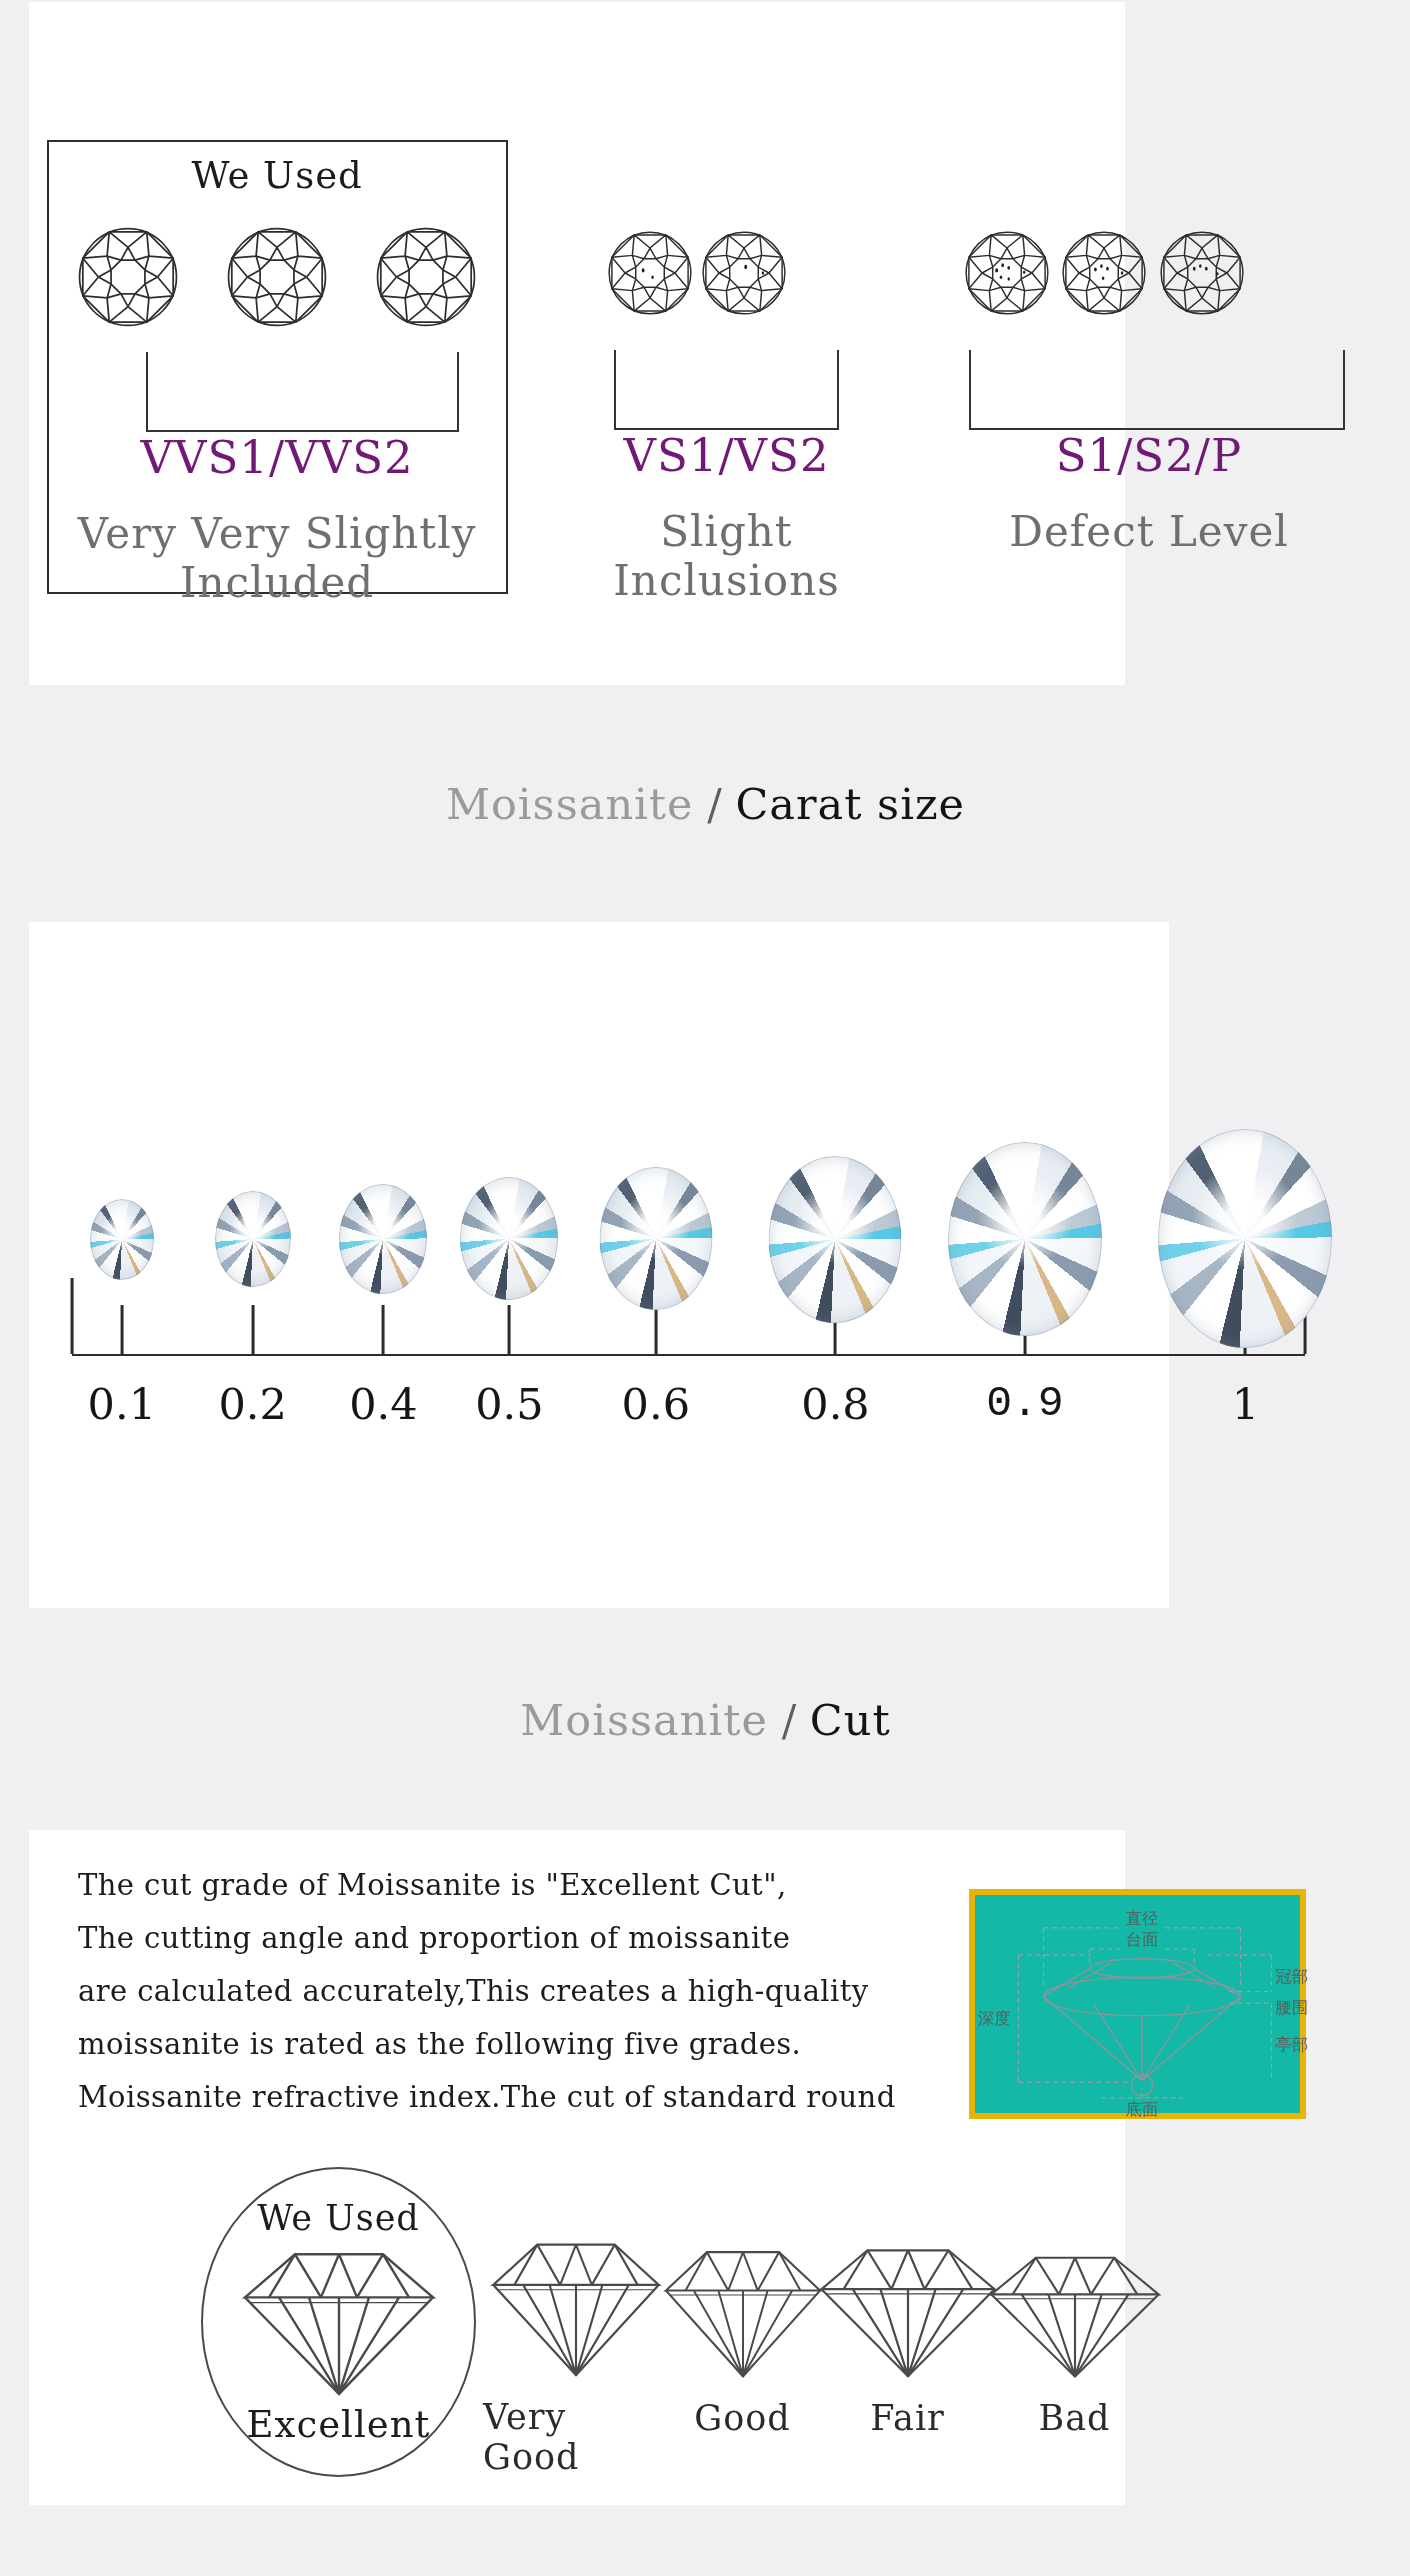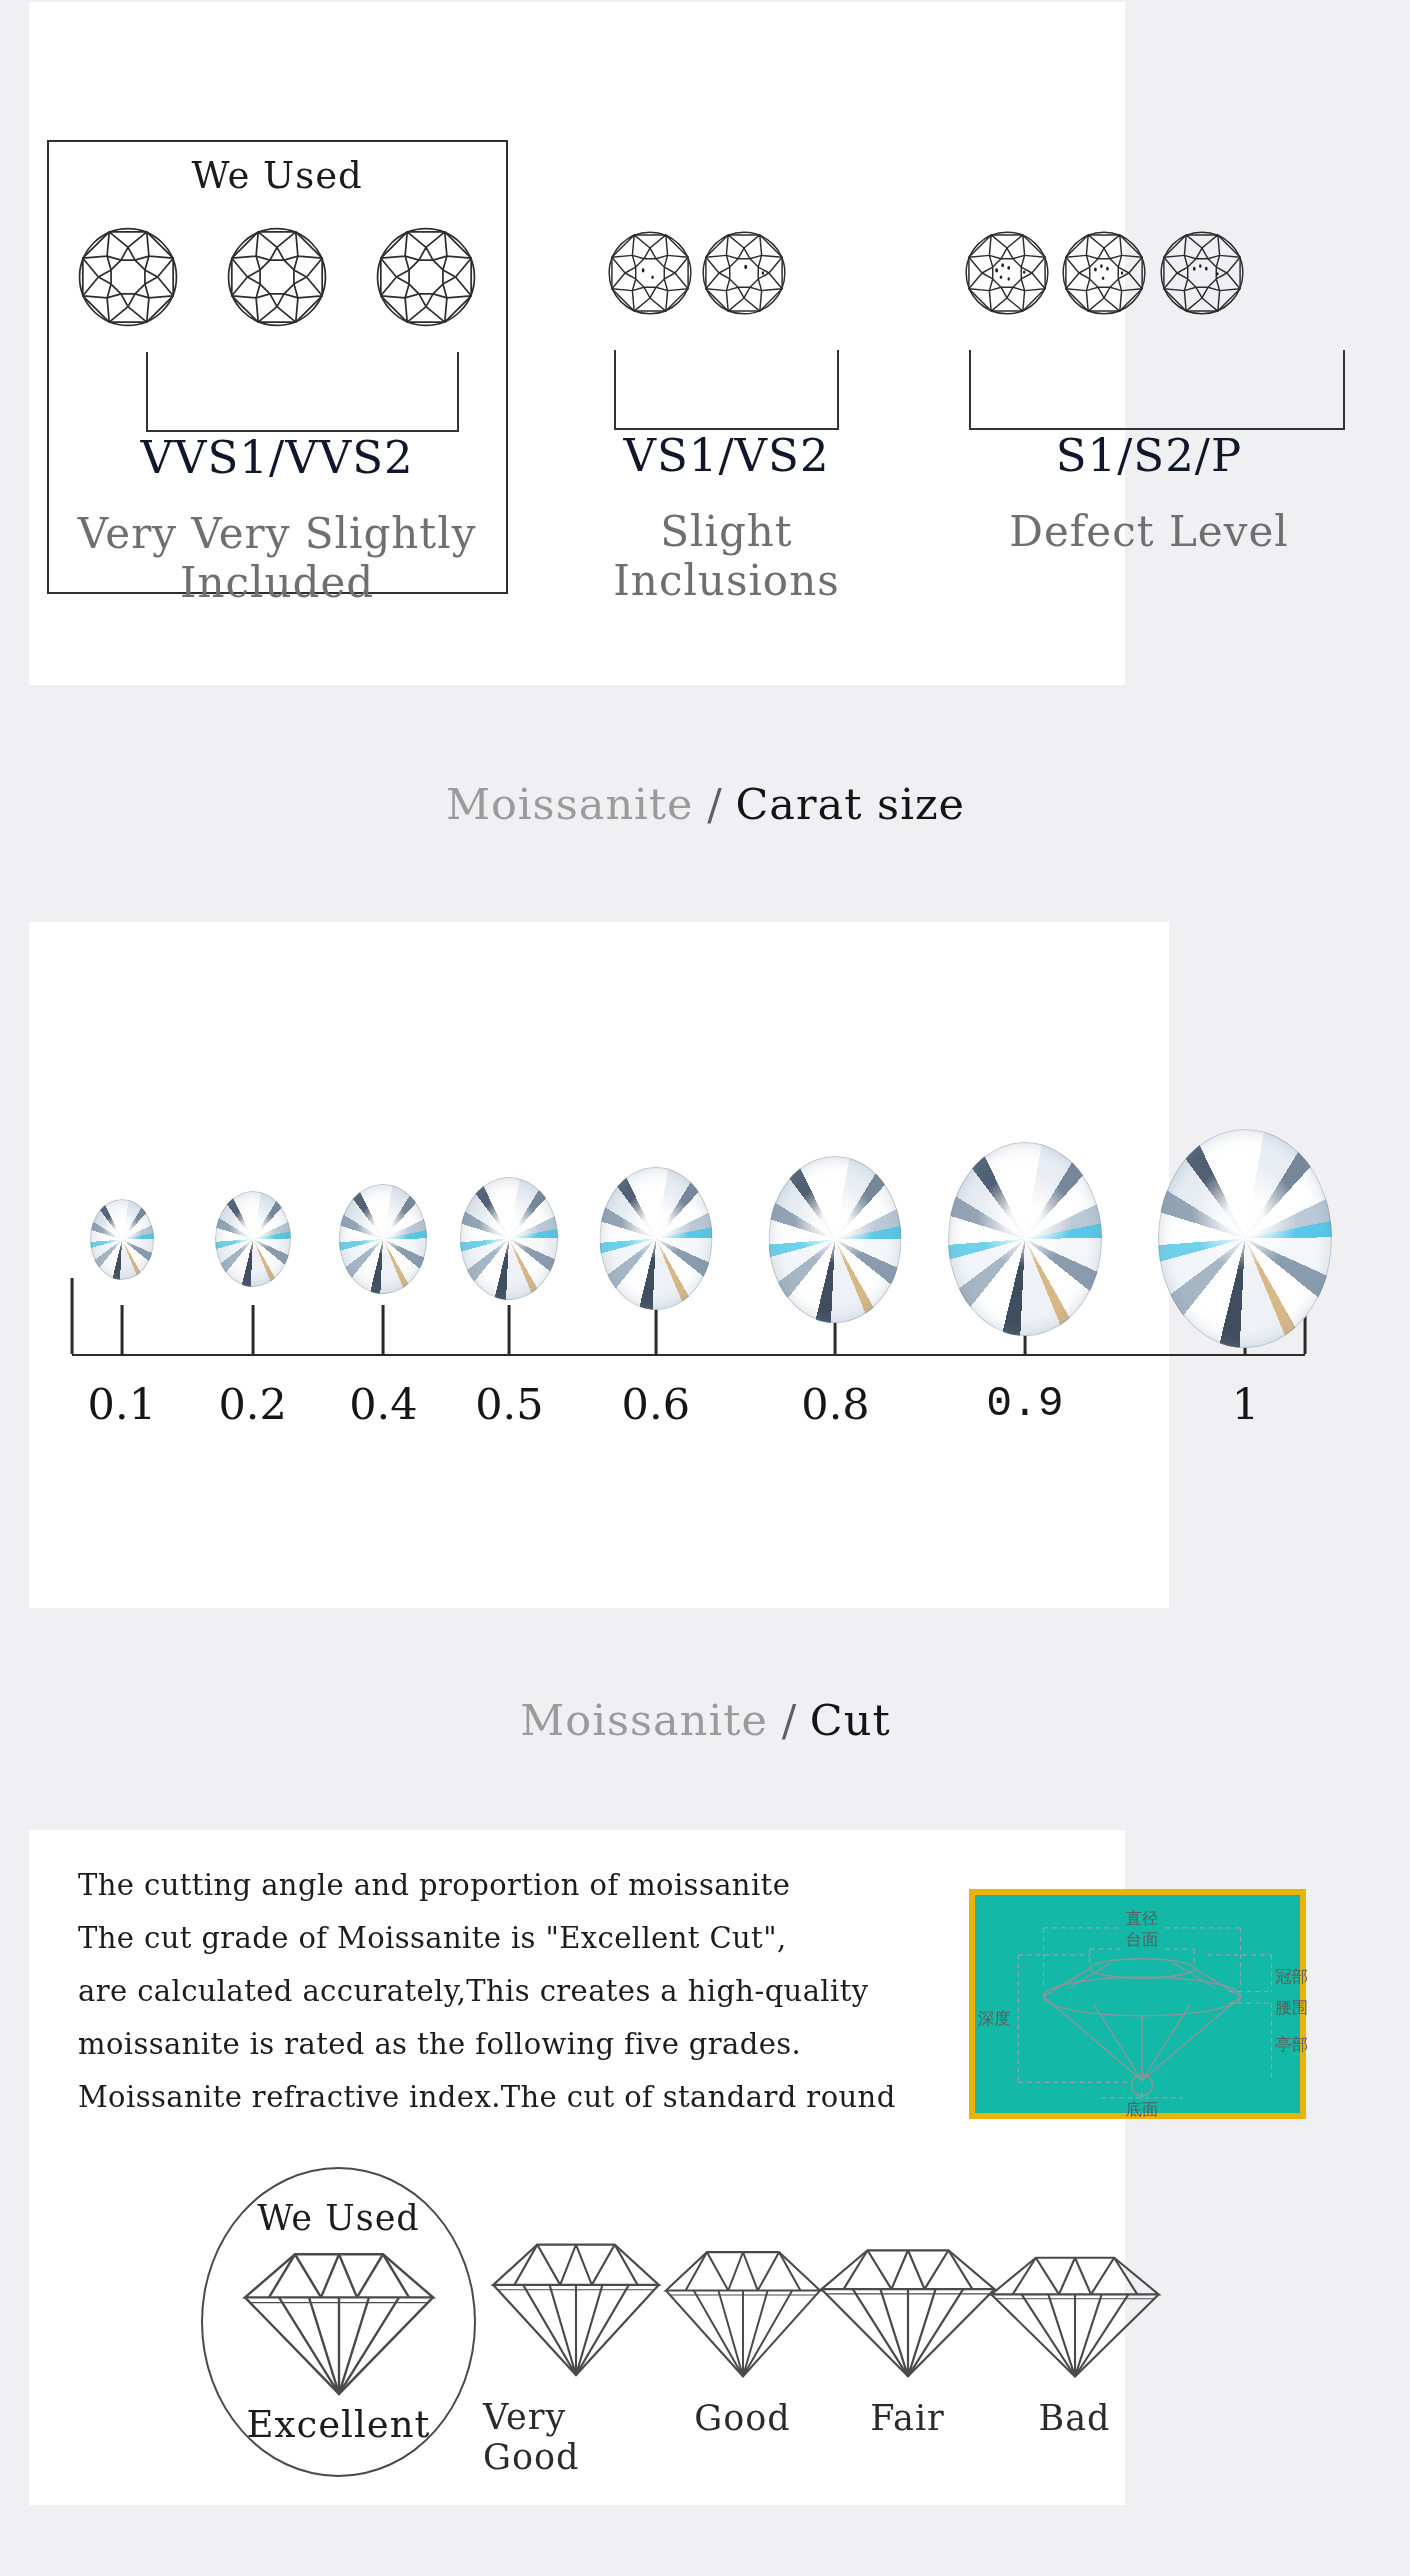--- a/index.html
+++ b/index.html
@@ -28,21 +28,21 @@
   #clarity-g3{left:927px;width:386px;}
   .box-title{position:absolute;top:11.7px;left:0;width:100%;text-align:center;font-size:37px;color:#1b1b1b;letter-spacing:1px;}
   .stones{position:absolute;left:0;width:100%;display:flex;}
   #clarity-box .stones{top:84px;justify-content:center;gap:47px;}
   #clarity-g2 .stones{top:90px;justify-content:flex-start;gap:7.8px;padding-left:61px;box-sizing:border-box;}
   #clarity-g3 .stones{top:90px;justify-content:flex-start;gap:11.7px;padding-left:7.8px;box-sizing:border-box;}
   .bracket{position:absolute;top:210px;height:80px;border-left:2px solid #333;border-right:2px solid #333;border-bottom:2px solid #333;box-sizing:border-box;}
   #clarity-box .bracket{left:97px;width:313px;}
   #clarity-g2 .bracket{left:68px;width:225px;}
   #clarity-g3 .bracket{left:12.7px;width:376px;}
-  .grade-line{position:absolute;top:289px;left:0;width:100%;text-align:center;font-size:45px;color:#0f172a;letter-spacing:1px;}
+  .grade-line{position:absolute;top:289px;left:0;width:100%;text-align:center;font-size:45px;color:#701a75;letter-spacing:1px;}
   .desc-line{position:absolute;top:367px;left:0;width:100%;text-align:center;font-size:42px;color:#6f6f6f;letter-spacing:1px;}
 
   
   .scale{position:absolute;left:43px;top:0;width:1233px;height:432px;border-bottom:2.9px solid #2b2b2b;}
   .tick{position:absolute;bottom:0;width:2.9px;height:49px;background:#2b2b2b;transform:translateX(-50%);}
   .tick.end{height:76px;}
   .carat-label{position:absolute;transform:translateX(-50%);top:457px;font-size:43px;color:#161616;}
   .gem{position:absolute;transform:translateX(-50%);border-radius:50%;
     background:
       radial-gradient(circle at 50% 40%, rgba(255,255,255,.95) 0 11%, rgba(255,255,255,0) 34%),
@@ -222,22 +222,22 @@
 
 <div class="band" id="band-cut">
   <span class="prefix">Moissanite</span>
   <span class="sep">/</span>
   <span class="title">Cut</span>
 </div>
 
 <section class="panel" id="panel-cut">
 
   <div class="cut-paragraph">
+    <span>The cut grade of Moissanite is "Excellent Cut",</span>
     <span>The cutting angle and proportion of moissanite</span>
-    <span>The cut grade of Moissanite is "Excellent Cut",</span>
     <span>are calculated accurately,This creates a high-quality</span>
     <span>moissanite is rated as the following five grades.</span>
     <span>Moissanite refractive index.The cut of standard round</span>
   </div>
 
   <div class="cut-diagram">
     <svg width="335" height="228" viewBox="0 0 345 236">
       <g stroke="#8f949b" fill="none" stroke-width="1.4">
         <ellipse cx="172" cy="105" rx="102" ry="20"></ellipse>
         <ellipse cx="172" cy="76" rx="54" ry="10"></ellipse>

